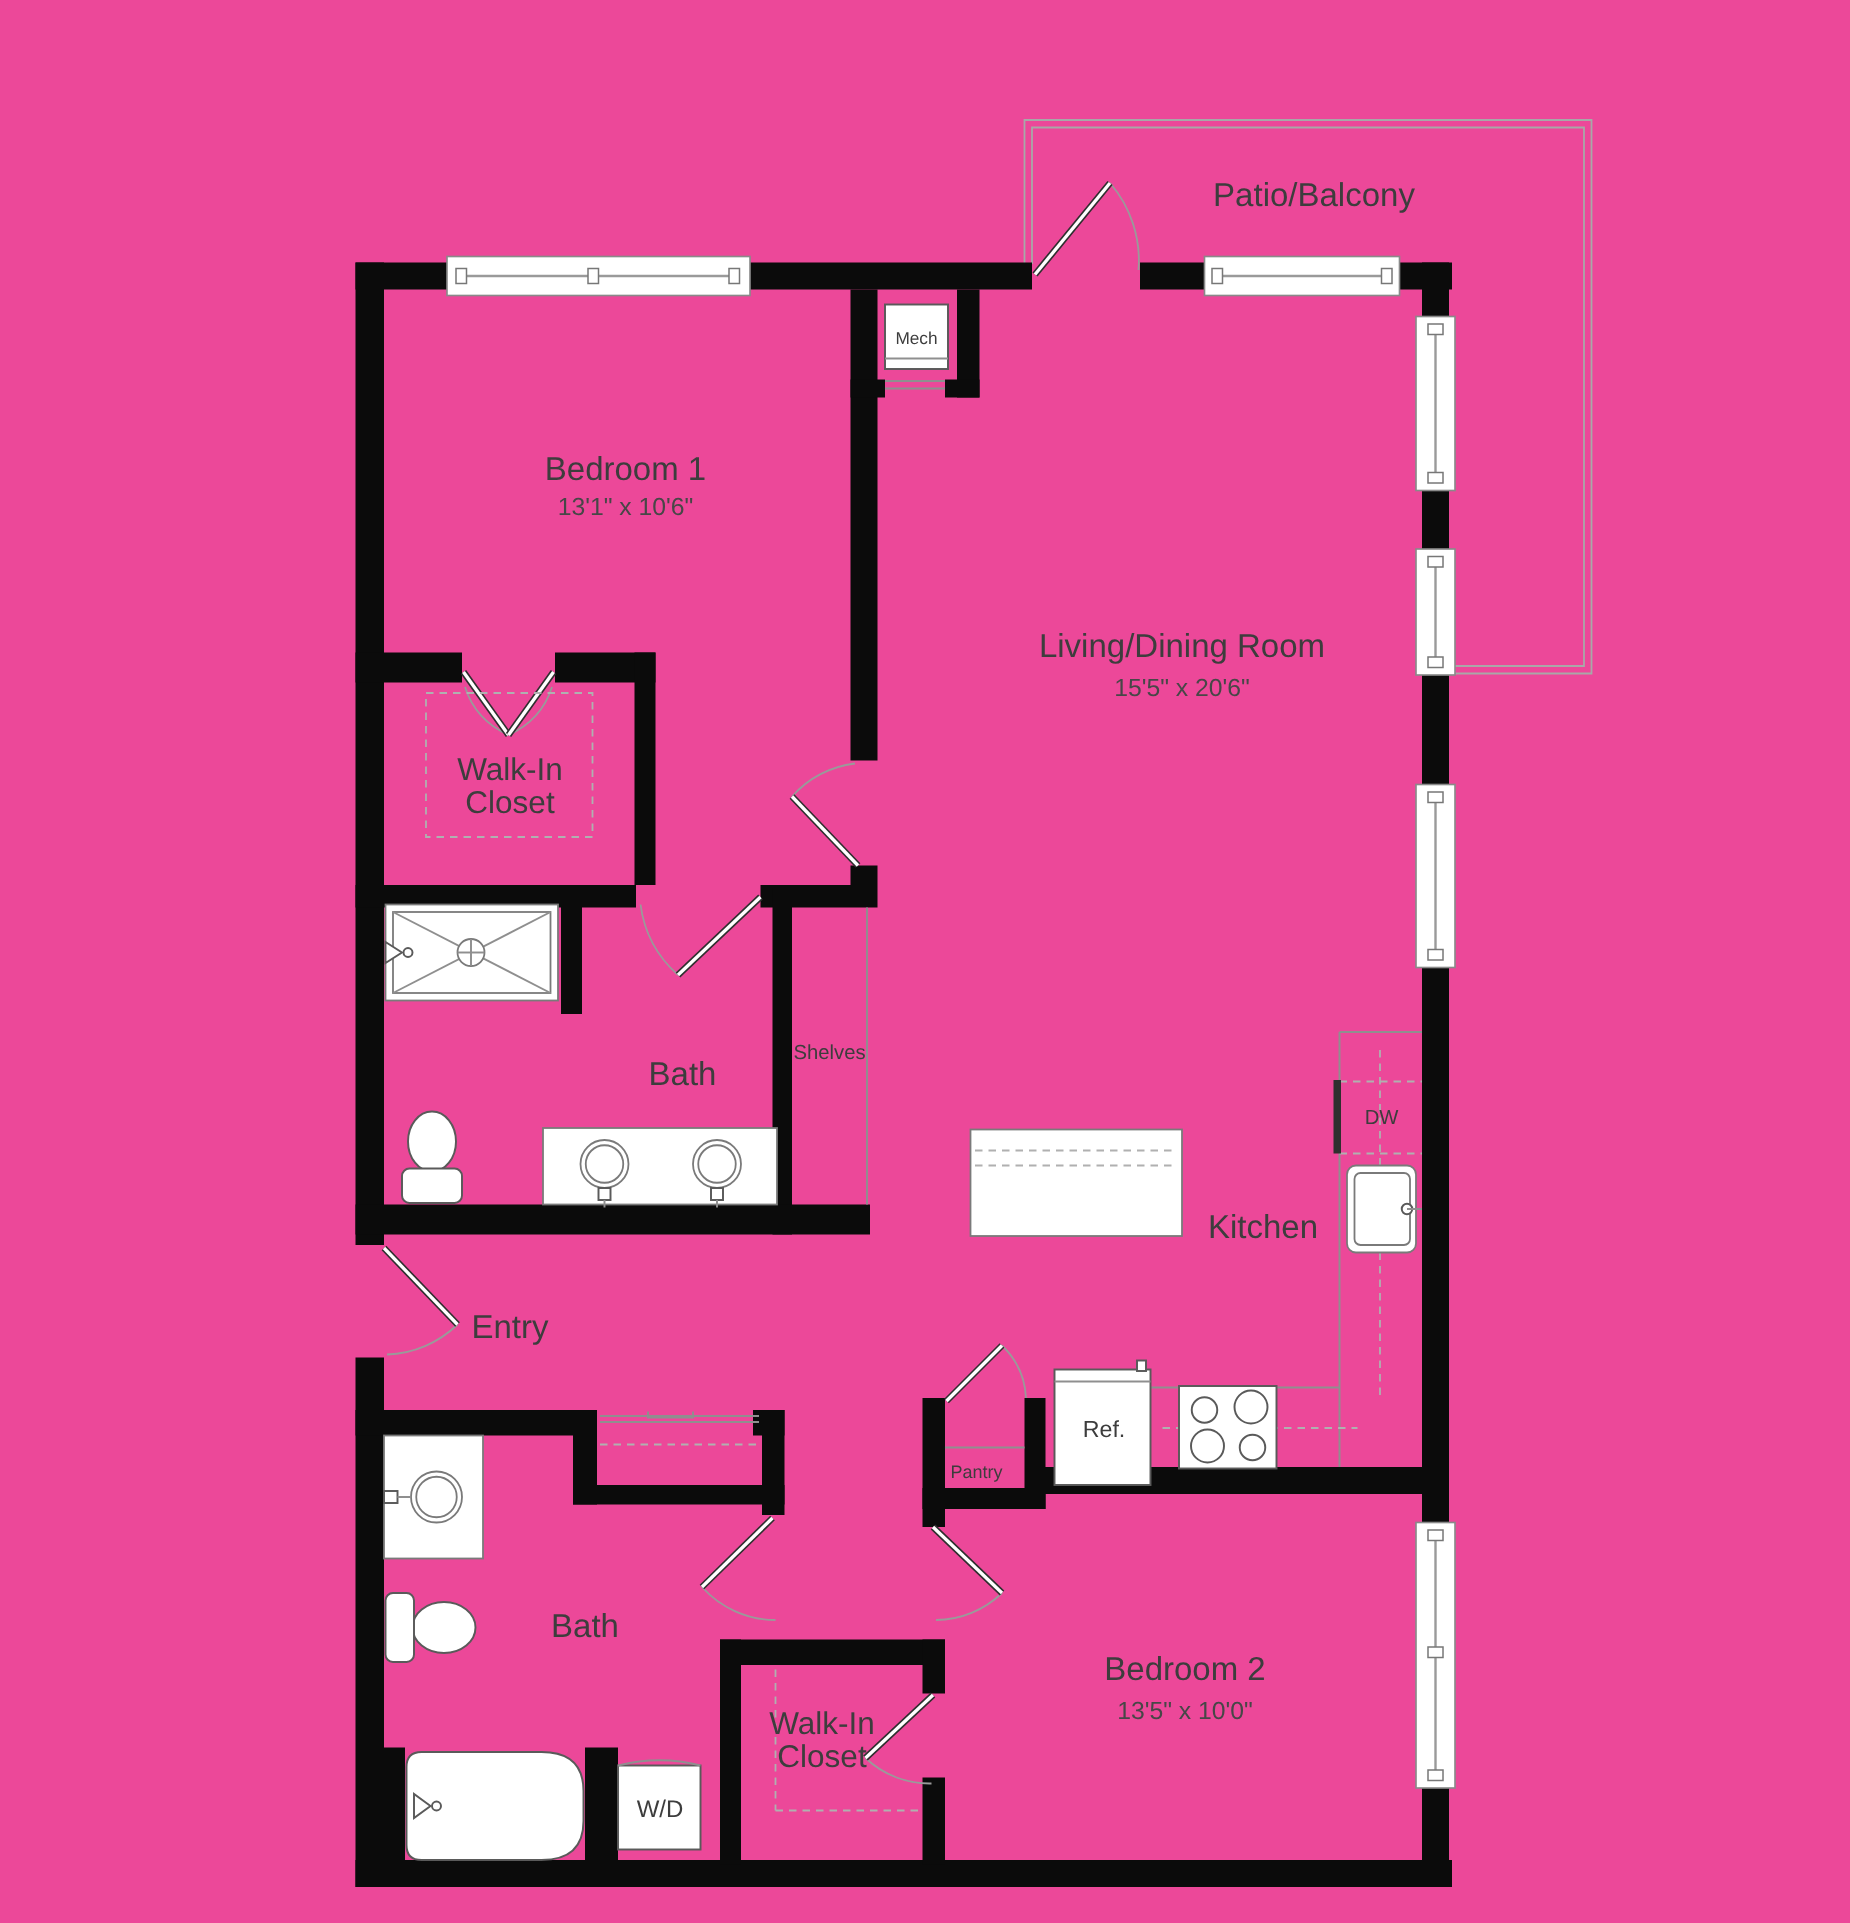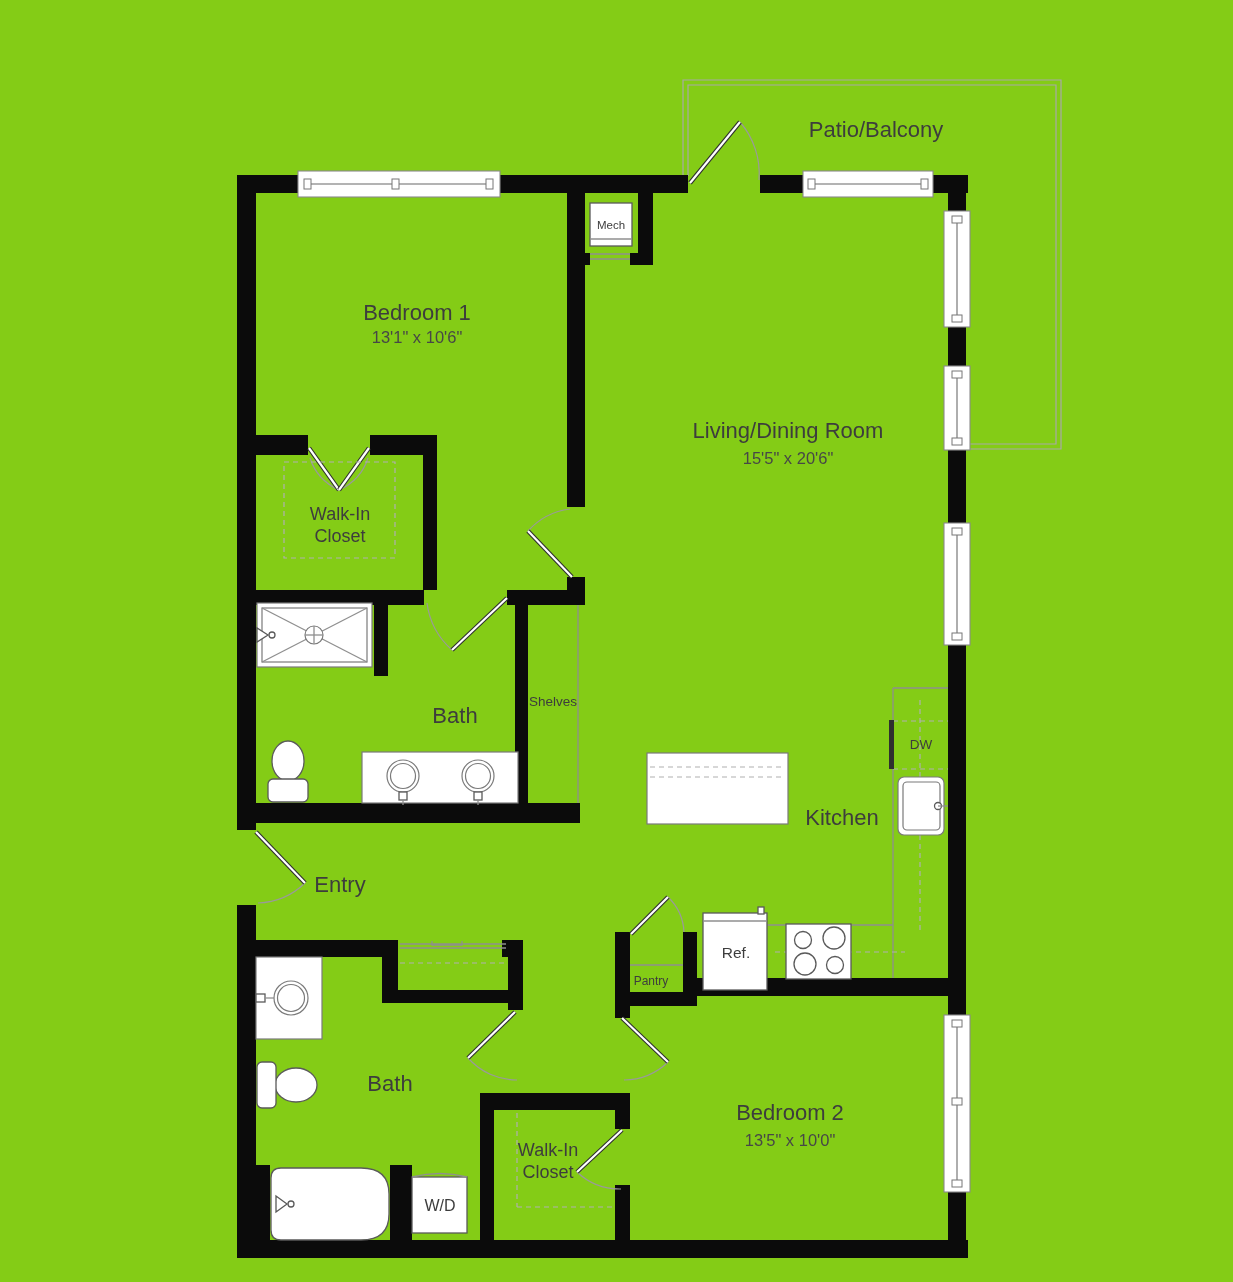--- a/index.html
+++ b/index.html
@@ -1,33 +1,33 @@
 <!DOCTYPE html>
 <html><head>
 <meta charset="utf-8">
 <style>
   html,body{margin:0;padding:0;background:#ffffff;}
   .plan-wrap{
-    width:1233px;height:1282px;position:relative;background:#84cc16;
+    width:1233px;height:1282px;position:relative;background:#ec4899;
     font-family:"Liberation Sans","DejaVu Sans",sans-serif;
   }
   svg text{
     font-family:"Liberation Sans","DejaVu Sans",sans-serif;
     fill:#3d3d3d;
   }
   .room-name{font-size:22px;}
   .room-dims{font-size:16.5px;fill:#474747;}
   .small-label{font-size:13.5px;}
   .tiny-label{font-size:11.5px;}
   .ref-label{font-size:15.5px;}
   .wd-label{font-size:16px;}
   .pantry-label{font-size:12px;}
   .wic-label{
     width:100%;height:100%;display:flex;align-items:flex-start;justify-content:center;
-    text-align:center;font-size:18px;line-height:22px;color:#3d3d3d;
+    text-align:center;font-size:21px;line-height:22px;color:#3d3d3d;
     font-family:"Liberation Sans","DejaVu Sans",sans-serif;
   }
   .wall{fill:#0b0b0b;}
   .thinline{stroke:#8f8f8f;stroke-width:1.3;fill:none;}
   .dashline{stroke:#b0b0b0;stroke-width:1.2;fill:none;stroke-dasharray:5 4;}
   .fixture{stroke:#5a5a5a;stroke-width:1.3;fill:#ffffff;}
   .fixture-lt{stroke:#7a7a7a;stroke-width:1.2;fill:#ffffff;}
   .doorleaf-outer{stroke:#2f2f2f;stroke-width:4.4;fill:none;stroke-linecap:butt;}
   .doorleaf-inner{stroke:#ffffff;stroke-width:2.2;fill:none;stroke-linecap:butt;}
   .doorarc{stroke:#9a9a9a;stroke-width:1.2;fill:none;}

